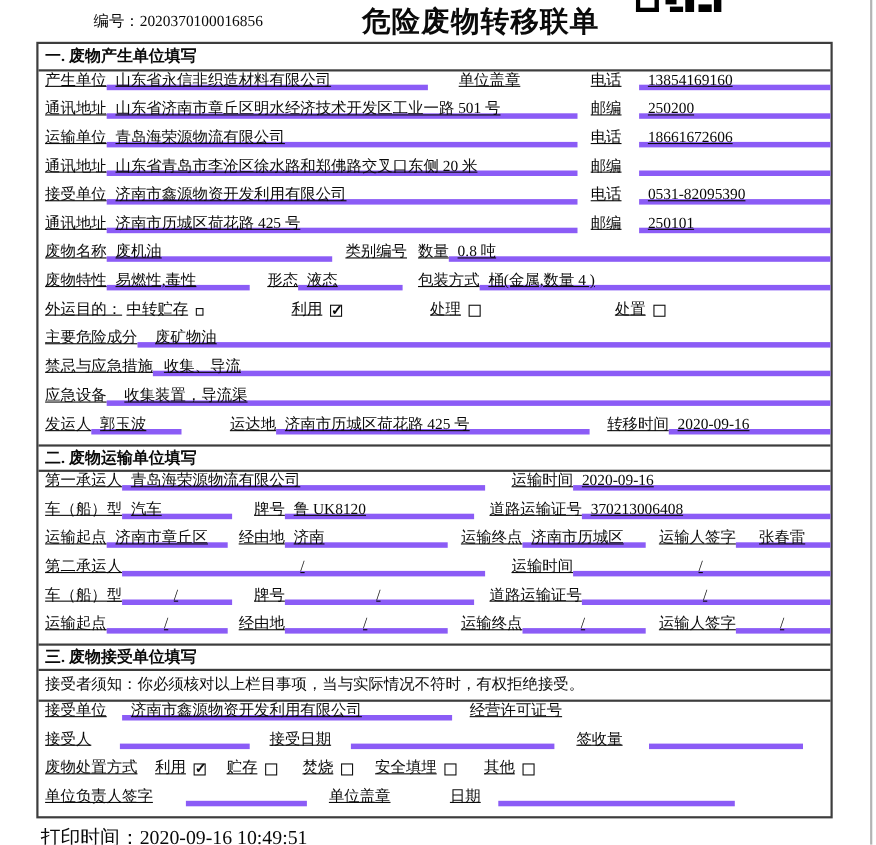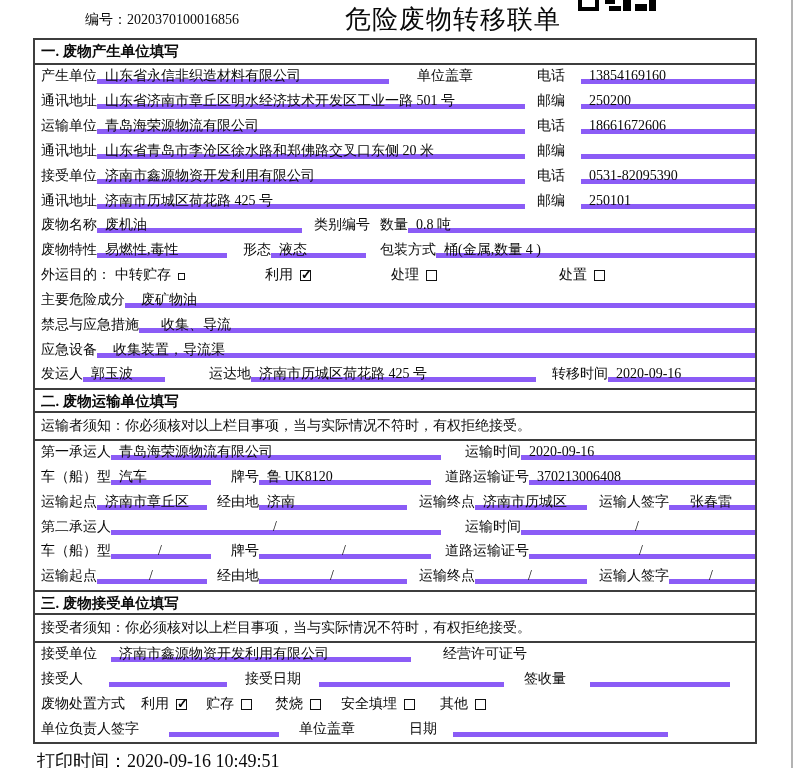--- a/index.html
+++ b/index.html
@@ -4,32 +4,32 @@
 <style>
   html,body{margin:0;padding:0;}
   body{
     width:796px;height:768px;background:#ffffff;position:relative;
     font-family:"Liberation Serif","DejaVu Serif",serif;
     color:#0a0a0a;font-size:14px;overflow:hidden;
   }
   .page{position:absolute;inset:0;}
   
   .serial{position:absolute;left:37px;top:11px;font-size:14px;white-space:nowrap;margin-left:48px;}
-  .title{position:absolute;left:453px;top:2px;transform:translateX(-50%);
-         font-size:26px;font-weight:normal;letter-spacing:1px;white-space:nowrap;}
+  .title{position:absolute;left:437px;top:2px;transform:translateX(-50%);
+         font-size:26px;font-weight:bold;letter-spacing:1px;white-space:nowrap;}
   .qr{position:absolute;left:578px;top:0;}
   .edge{position:absolute;right:3px;top:0;width:2px;height:768px;background:#b3b3b3;}
   
   .tbl{position:absolute;left:33px;top:38px;width:724px;height:706px;
        border:2px solid #3d3d3d;box-sizing:border-box;display:flex;flex-direction:column;background:#fff;}
   .sec{height:25px;line-height:23px;font-weight:bold;padding-left:6px;
        border-bottom:2px solid #3d3d3d;box-sizing:border-box;font-size:14.5px;}
   .bt{border-top:2px solid #3d3d3d;}
   .notice{height:28px;line-height:26px;padding-left:6px;border-bottom:2px solid #3d3d3d;box-sizing:border-box;}
-  .r{flex:1;display:flex;align-items:center;padding:0 0 3px 6px;white-space:nowrap;box-sizing:border-box;}
+  .r{flex:1;display:flex;align-items:flex-start;padding:0 0 3px 6px;white-space:nowrap;box-sizing:border-box;text-decoration:underline;}
   .l{line-height:17px;flex-shrink:0;}
   .u{border-bottom:5px solid #8b5cf6;line-height:17px;height:17px;
      padding:0 2px 0 8px;box-sizing:border-box;flex-shrink:0;}
   .uf{flex:1;flex-shrink:1;}
   .grow{flex:1;margin-right:12px;}
   .ctr{text-align:center;padding-left:0;}
   .rp{width:218px;display:flex;align-items:flex-end;flex-shrink:0;margin-left:auto;}
   .rp .l{width:32px;}
   .rp .u{flex:1;margin-left:12px;}
   .opt{display:flex;align-items:flex-end;flex-shrink:0;}
@@ -157,39 +157,38 @@
       </span>
     </div>
 
     <div class="r">
       <span class="l">主要危险成分</span>
       <span class="u uf" style="padding-left:16px">废矿物油</span>
     </div>
 
     <div class="r">
       <span class="l">禁忌与应急措施</span>
-      <span class="u uf" style="padding-left:22px">收集、导流</span>
+      <span class="u uf" style="padding-left:10px">收集、导流</span>
     </div>
 
     <div class="r">
       <span class="l">应急设备</span>
       <span class="u uf" style="padding-left:16px">收集装置，导流渠</span>
     </div>
 
     <div class="r">
       <span class="l">发运人</span>
       <span class="u" style="width:82px">郭玉波</span>
       <span class="l" style="margin-left:44px">运达地</span>
       <span class="u" style="width:285px">济南市历城区荷花路 425 号</span>
       <span class="l" style="margin-left:16px">转移时间</span>
       <span class="u uf">2020-09-16</span>
     </div>
 
     <div class="sec bt">二. 废物运输单位填写</div>
-    <div class="notice">运输者须知：你必须核对以上栏目事项，当与实际情况不符时，有权拒绝接受。</div>
 
     <div class="r">
       <span class="l">第一承运人</span>
       <span class="u" style="width:330px">青岛海荣源物流有限公司</span>
       <span class="l" style="margin-left:24px">运输时间</span>
       <span class="u uf">2020-09-16</span>
     </div>
 
     <div class="r">
       <span class="l">车（船）型</span>
@@ -237,21 +236,21 @@
       <span class="l" style="margin-left:12px">运输人签字</span>
       <span class="u uf ctr">/</span>
     </div>
 
     <div class="sec bt">三. 废物接受单位填写</div>
     <div class="notice">接受者须知：你必须核对以上栏目事项，当与实际情况不符时，有权拒绝接受。</div>
 
     <div class="r">
       <span class="l">接受单位</span>
       <span class="u" style="width:300px;margin-left:14px">济南市鑫源物资开发利用有限公司</span>
-      <span class="l" style="margin-left:32px">经营许可证号</span>
+      <span class="l" style="margin-left:16px">经营许可证号</span>
     </div>
 
     <div class="r">
       <span class="l">接受人</span>
       <span class="u" style="width:118px;margin-left:26px"></span>
       <span class="l" style="margin-left:18px">接受日期</span>
       <span class="u" style="width:185px;margin-left:18px"></span>
       <span class="l" style="margin-left:20px">签收量</span>
       <span class="u" style="width:140px;margin-left:24px"></span>
     </div>

